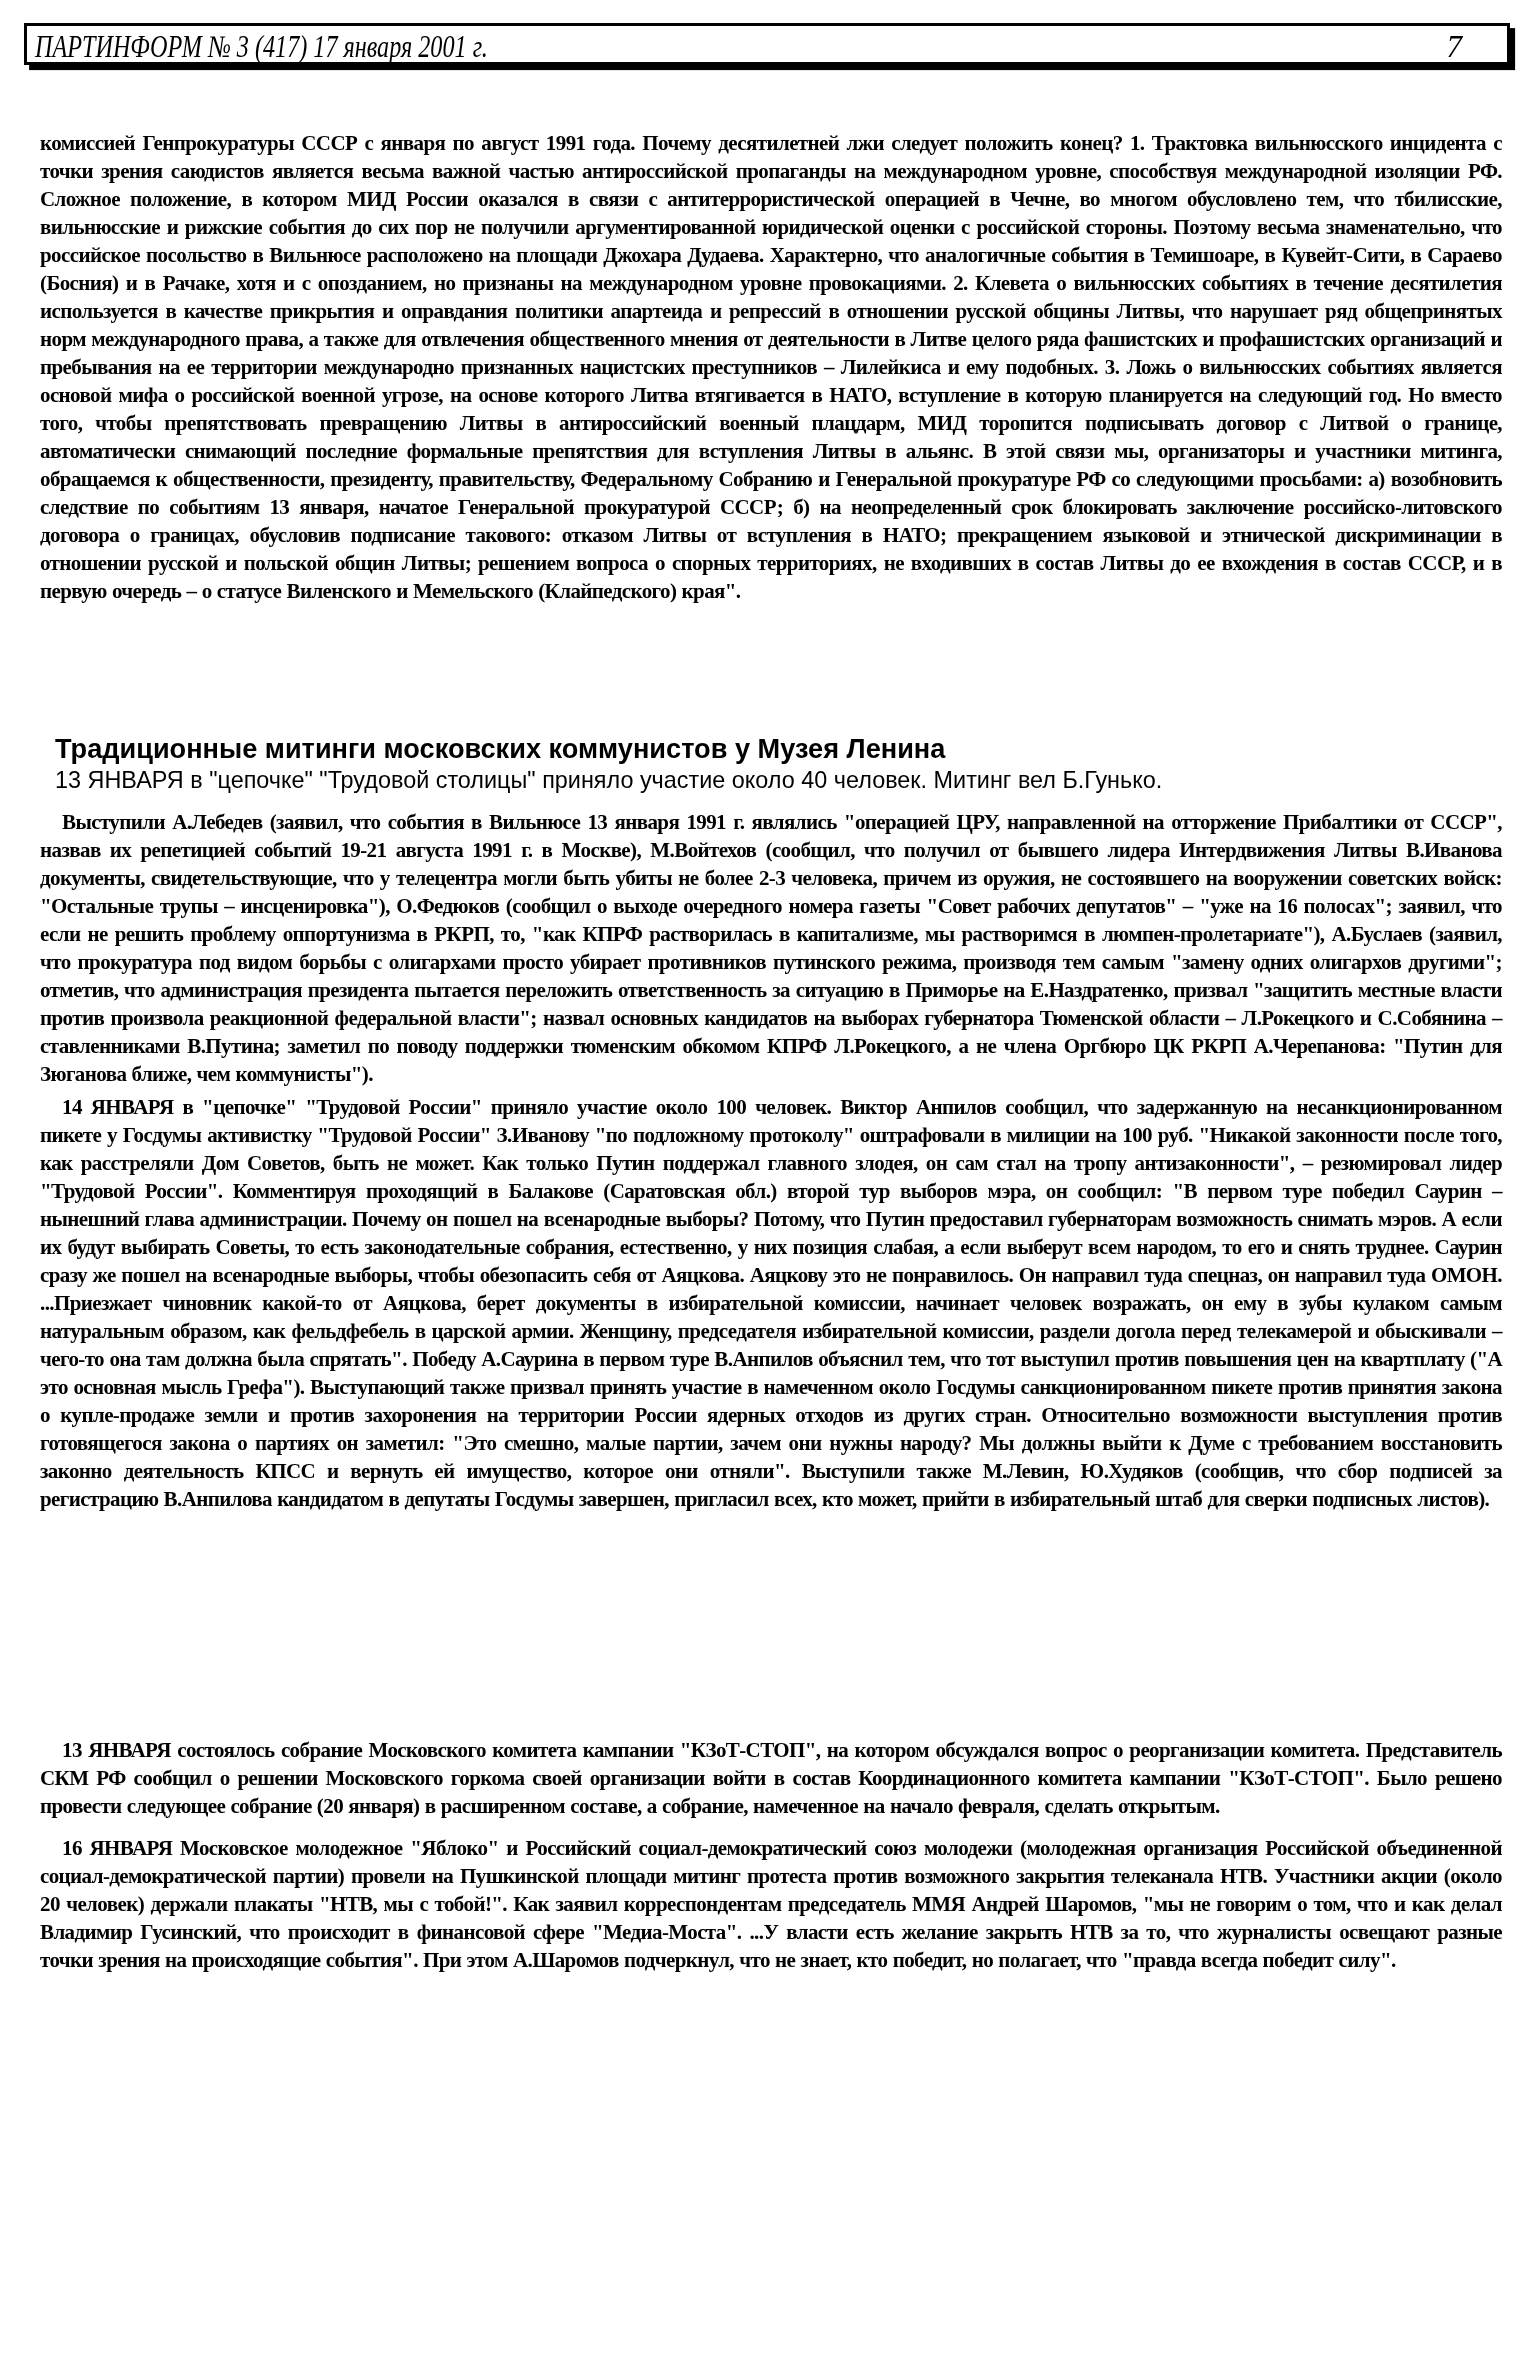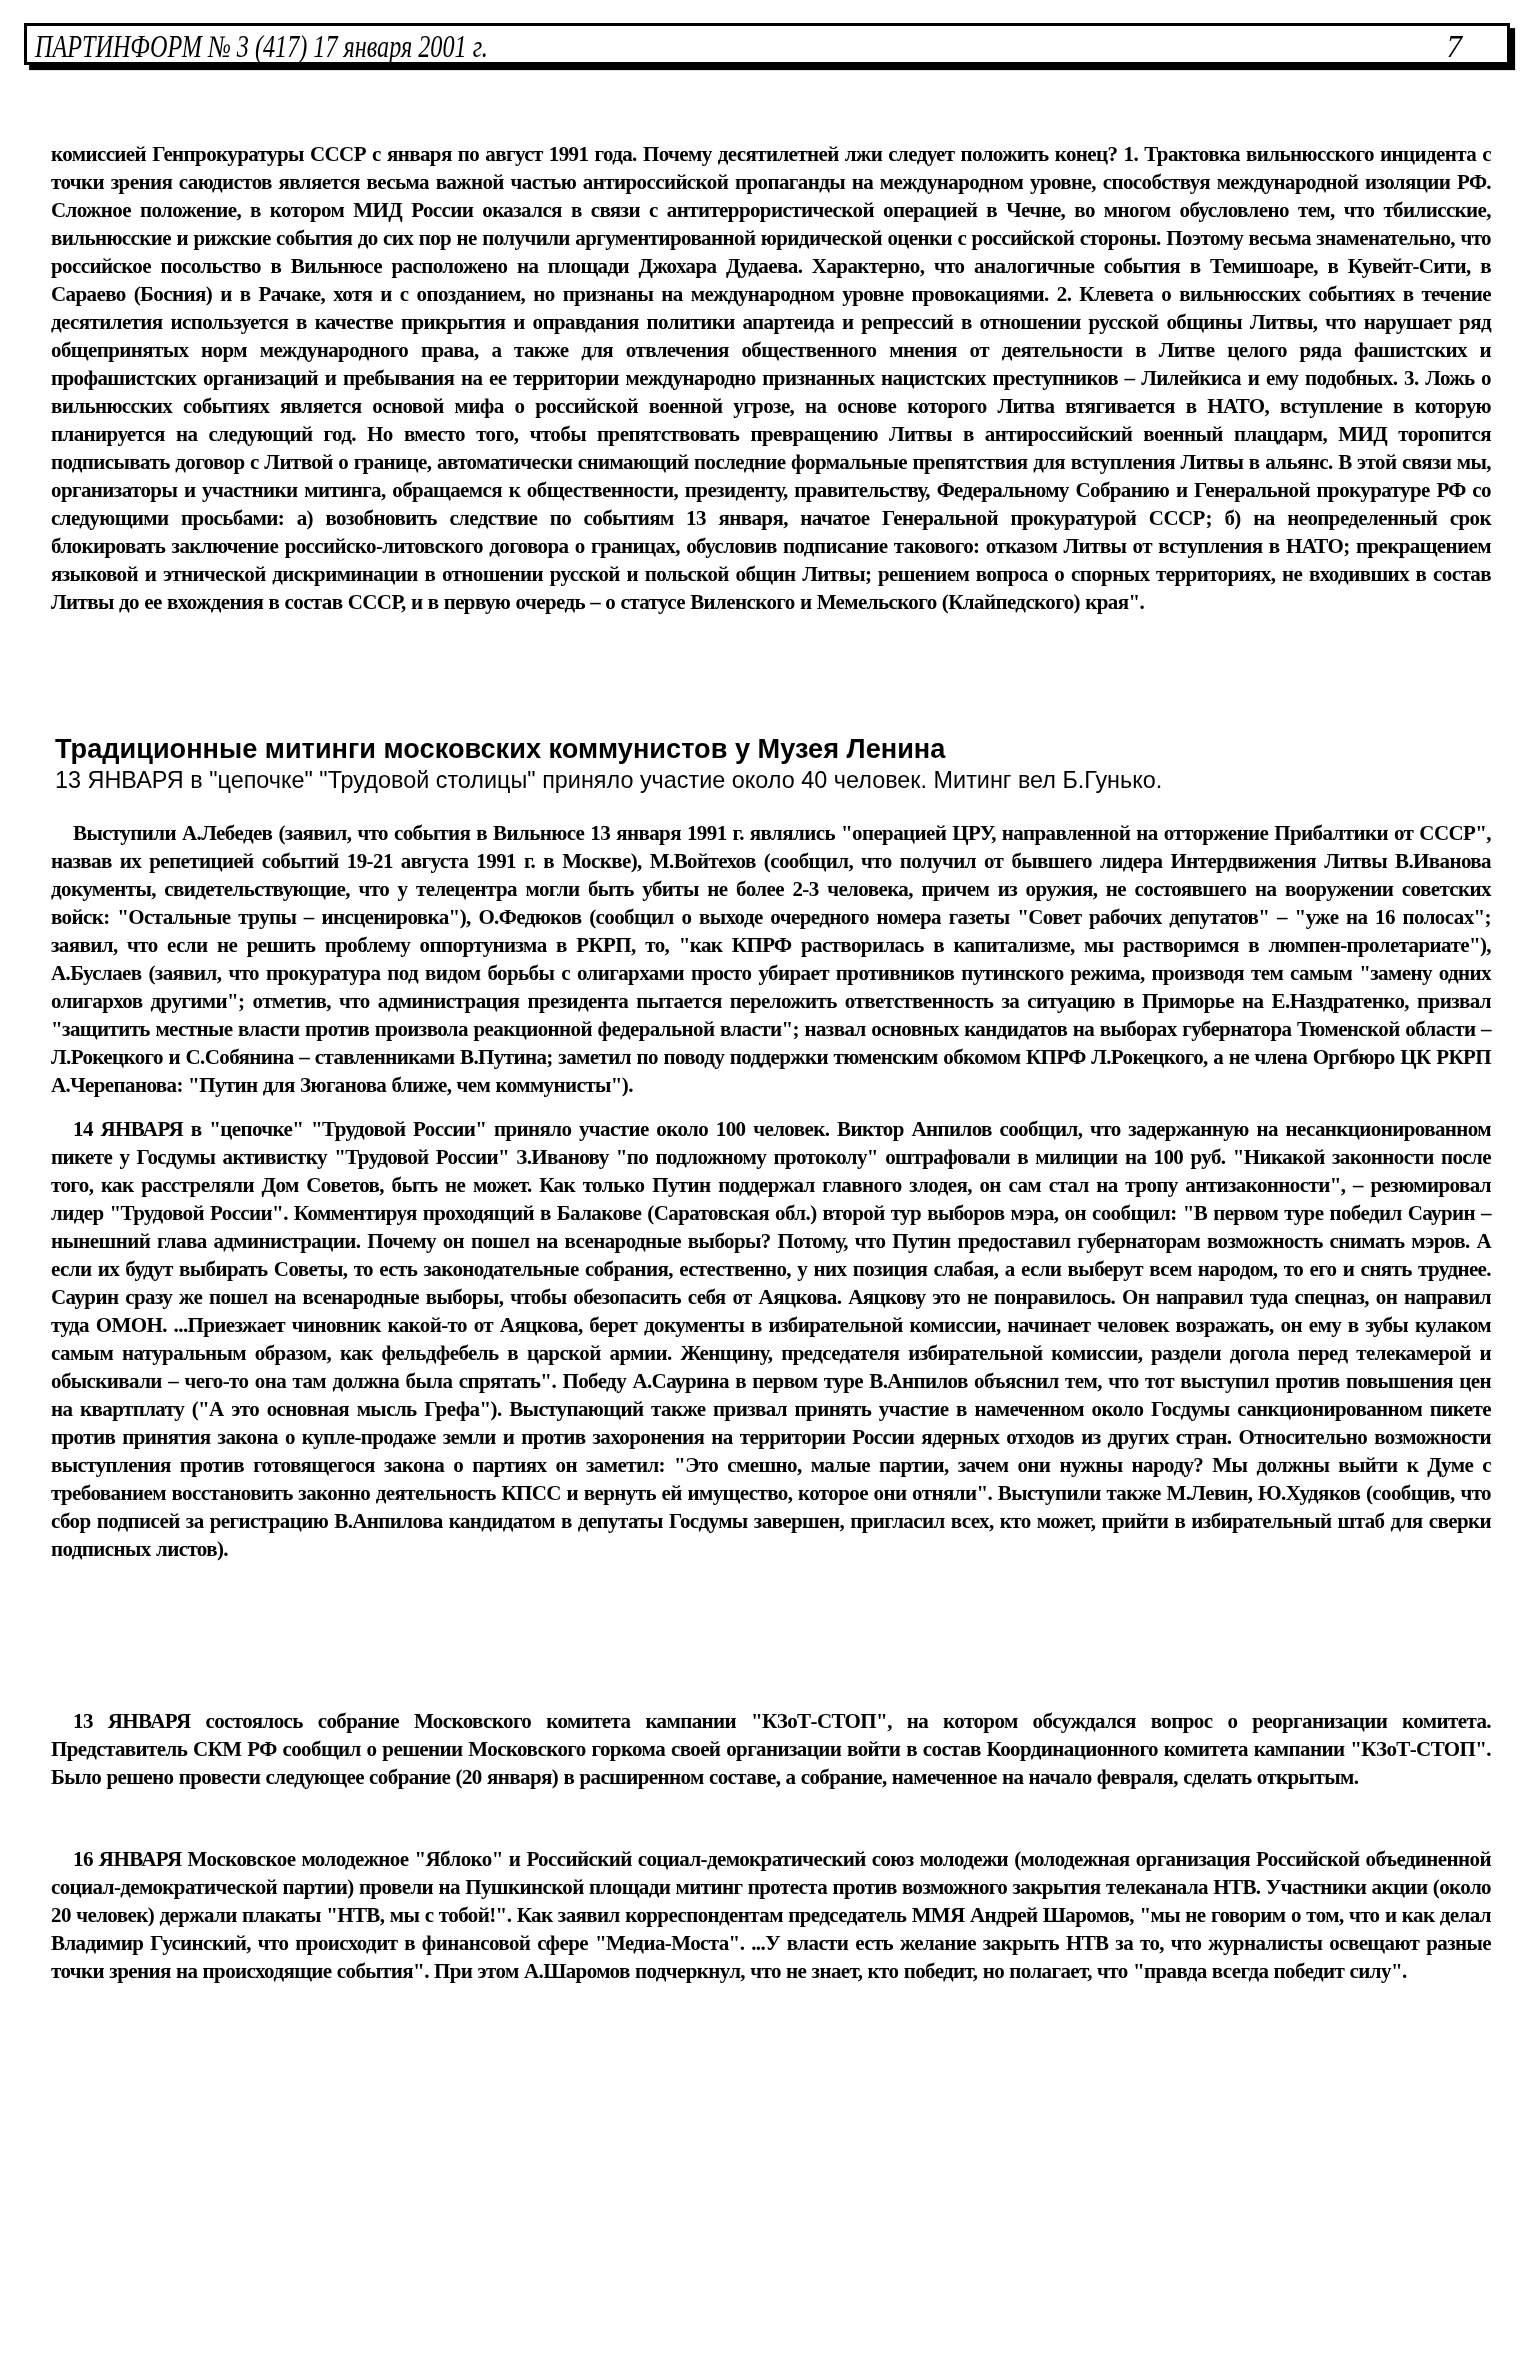--- a/index.html
+++ b/index.html
@@ -49,21 +49,21 @@
     width: 1472px;
   }
   .p {
     font-family: "Liberation Serif", serif;
     font-weight: bold;
     font-size: 21px;
     line-height: 28px;
     text-align: justify;
     letter-spacing: -0.6px;
     word-spacing: 0.6px;
-    margin: 16px;
+    margin: 5px;
   }
   .p.indent { text-indent: 22px; font-family: Liberation Serif, serif; }
   .headline {
     position: absolute;
     left: 55px;
     top: 733px;
     font-family: "Liberation Sans", sans-serif;
     font-weight: bold;
     font-size: 28px;
     line-height: 32px;
@@ -96,20 +96,20 @@
 </div>
 
 <div class="headline">Традиционные митинги московских коммунистов у Музея Ленина</div>
 <div class="subhead">13 ЯНВАРЯ в "цепочке" "Трудовой столицы" приняло участие около 40 человек. Митинг вел Б.Гунько.</div>
 
 <div class="col" style="top:803px;">
   <p class="p indent">Выступили А.Лебедев (заявил, что события в Вильнюсе 13 января 1991 г. являлись "операцией ЦРУ, направленной на отторжение Прибалтики от СССР", назвав их репетицией событий 19-21 августа 1991 г. в Москве), М.Войтехов (сообщил, что получил от бывшего лидера Интердвижения Литвы В.Иванова документы, свидетельствующие, что у телецентра могли быть убиты не более 2-3 человека, причем из оружия, не состоявшего на вооружении советских войск: "Остальные трупы – инсценировка"), О.Федюков (сообщил о выходе очередного номера газеты "Совет рабочих депутатов" – "уже на 16 полосах"; заявил, что если не решить проблему оппортунизма в РКРП, то, "как КПРФ растворилась в капитализме, мы растворимся в люмпен-пролетариате"), А.Буслаев (заявил, что прокуратура под видом борьбы с олигархами просто убирает противников путинского режима, производя тем самым "замену одних олигархов другими"; отметив, что администрация президента пытается переложить ответственность за ситуацию в Приморье на Е.Наздратенко, призвал "защитить местные власти против произвола реакционной федеральной власти"; назвал основных кандидатов на выборах губернатора Тюменской области – Л.Рокецкого и С.Собянина – ставленниками В.Путина; заметил по поводу поддержки тюменским обкомом КПРФ Л.Рокецкого, а не члена Оргбюро ЦК РКРП А.Черепанова: "Путин для Зюганова ближе, чем коммунисты").</p>
   <p class="p indent">14 ЯНВАРЯ в "цепочке" "Трудовой России" приняло участие около 100 человек. Виктор Анпилов сообщил, что задержанную на несанкционированном пикете у Госдумы активистку "Трудовой России" З.Иванову "по подложному протоколу" оштрафовали в милиции на 100 руб. "Никакой законности после того, как расстреляли Дом Советов, быть не может. Как только Путин поддержал главного злодея, он сам стал на тропу антизаконности", – резюмировал лидер "Трудовой России". Комментируя проходящий в Балакове (Саратовская обл.) второй тур выборов мэра, он сообщил: "В первом туре победил Саурин – нынешний глава администрации. Почему он пошел на всенародные выборы? Потому, что Путин предоставил губернаторам возможность снимать мэров. А если их будут выбирать Советы, то есть законодательные собрания, естественно, у них позиция слабая, а если выберут всем народом, то его и снять труднее. Саурин сразу же пошел на всенародные выборы, чтобы обезопасить себя от Аяцкова. Аяцкову это не понравилось. Он направил туда спецназ, он направил туда ОМОН. ...Приезжает чиновник какой-то от Аяцкова, берет документы в избирательной комиссии, начинает человек возражать, он ему в зубы кулаком самым натуральным образом, как фельдфебель в царской армии. Женщину, председателя избирательной комиссии, раздели догола перед телекамерой и обыскивали – чего-то она там должна была спрятать". Победу А.Саурина в первом туре В.Анпилов объяснил тем, что тот выступил против повышения цен на квартплату ("А это основная мысль Грефа"). Выступающий также призвал принять участие в намеченном около Госдумы санкционированном пикете против принятия закона о купле-продаже земли и против захоронения на территории России ядерных отходов из других стран. Относительно возможности выступления против готовящегося закона о партиях он заметил: "Это смешно, малые партии, зачем они нужны народу? Мы должны выйти к Думе с требованием восстановить законно деятельность КПСС и вернуть ей имущество, которое они отняли". Выступили также М.Левин, Ю.Худяков (сообщив, что сбор подписей за регистрацию В.Анпилова кандидатом в депутаты Госдумы завершен, пригласил всех, кто может, прийти в избирательный штаб для сверки подписных листов).</p>
 </div>
 
-<div class="col" style="top:1691px;">
+<div class="col" style="top:1731px;">
   <p class="p indent">13 ЯНВАРЯ состоялось собрание Московского комитета кампании "КЗоТ-СТОП", на котором обсуждался вопрос о реорганизации комитета. Представитель СКМ РФ сообщил о решении Московского горкома своей организации войти в состав Координационного комитета кампании "КЗоТ-СТОП". Было решено провести следующее собрание (20 января) в расширенном составе, а собрание, намеченное на начало февраля, сделать открытым.</p>
 </div>
 
 <div class="col" style="top:1829px;">
   <p class="p indent">16 ЯНВАРЯ Московское молодежное "Яблоко" и Российский социал-демократический союз молодежи (молодежная организация Российской объединенной социал-демократической партии) провели на Пушкинской площади митинг протеста против возможного закрытия телеканала НТВ. Участники акции (около 20 человек) держали плакаты "НТВ, мы с тобой!". Как заявил корреспондентам председатель ММЯ Андрей Шаромов, "мы не говорим о том, что и как делал Владимир Гусинский, что происходит в финансовой сфере "Медиа-Моста". ...У власти есть желание закрыть НТВ за то, что журналисты освещают разные точки зрения на происходящие события". При этом А.Шаромов подчеркнул, что не знает, кто победит, но полагает, что "правда всегда победит силу".</p>
 </div>
 
 
 </body></html>

